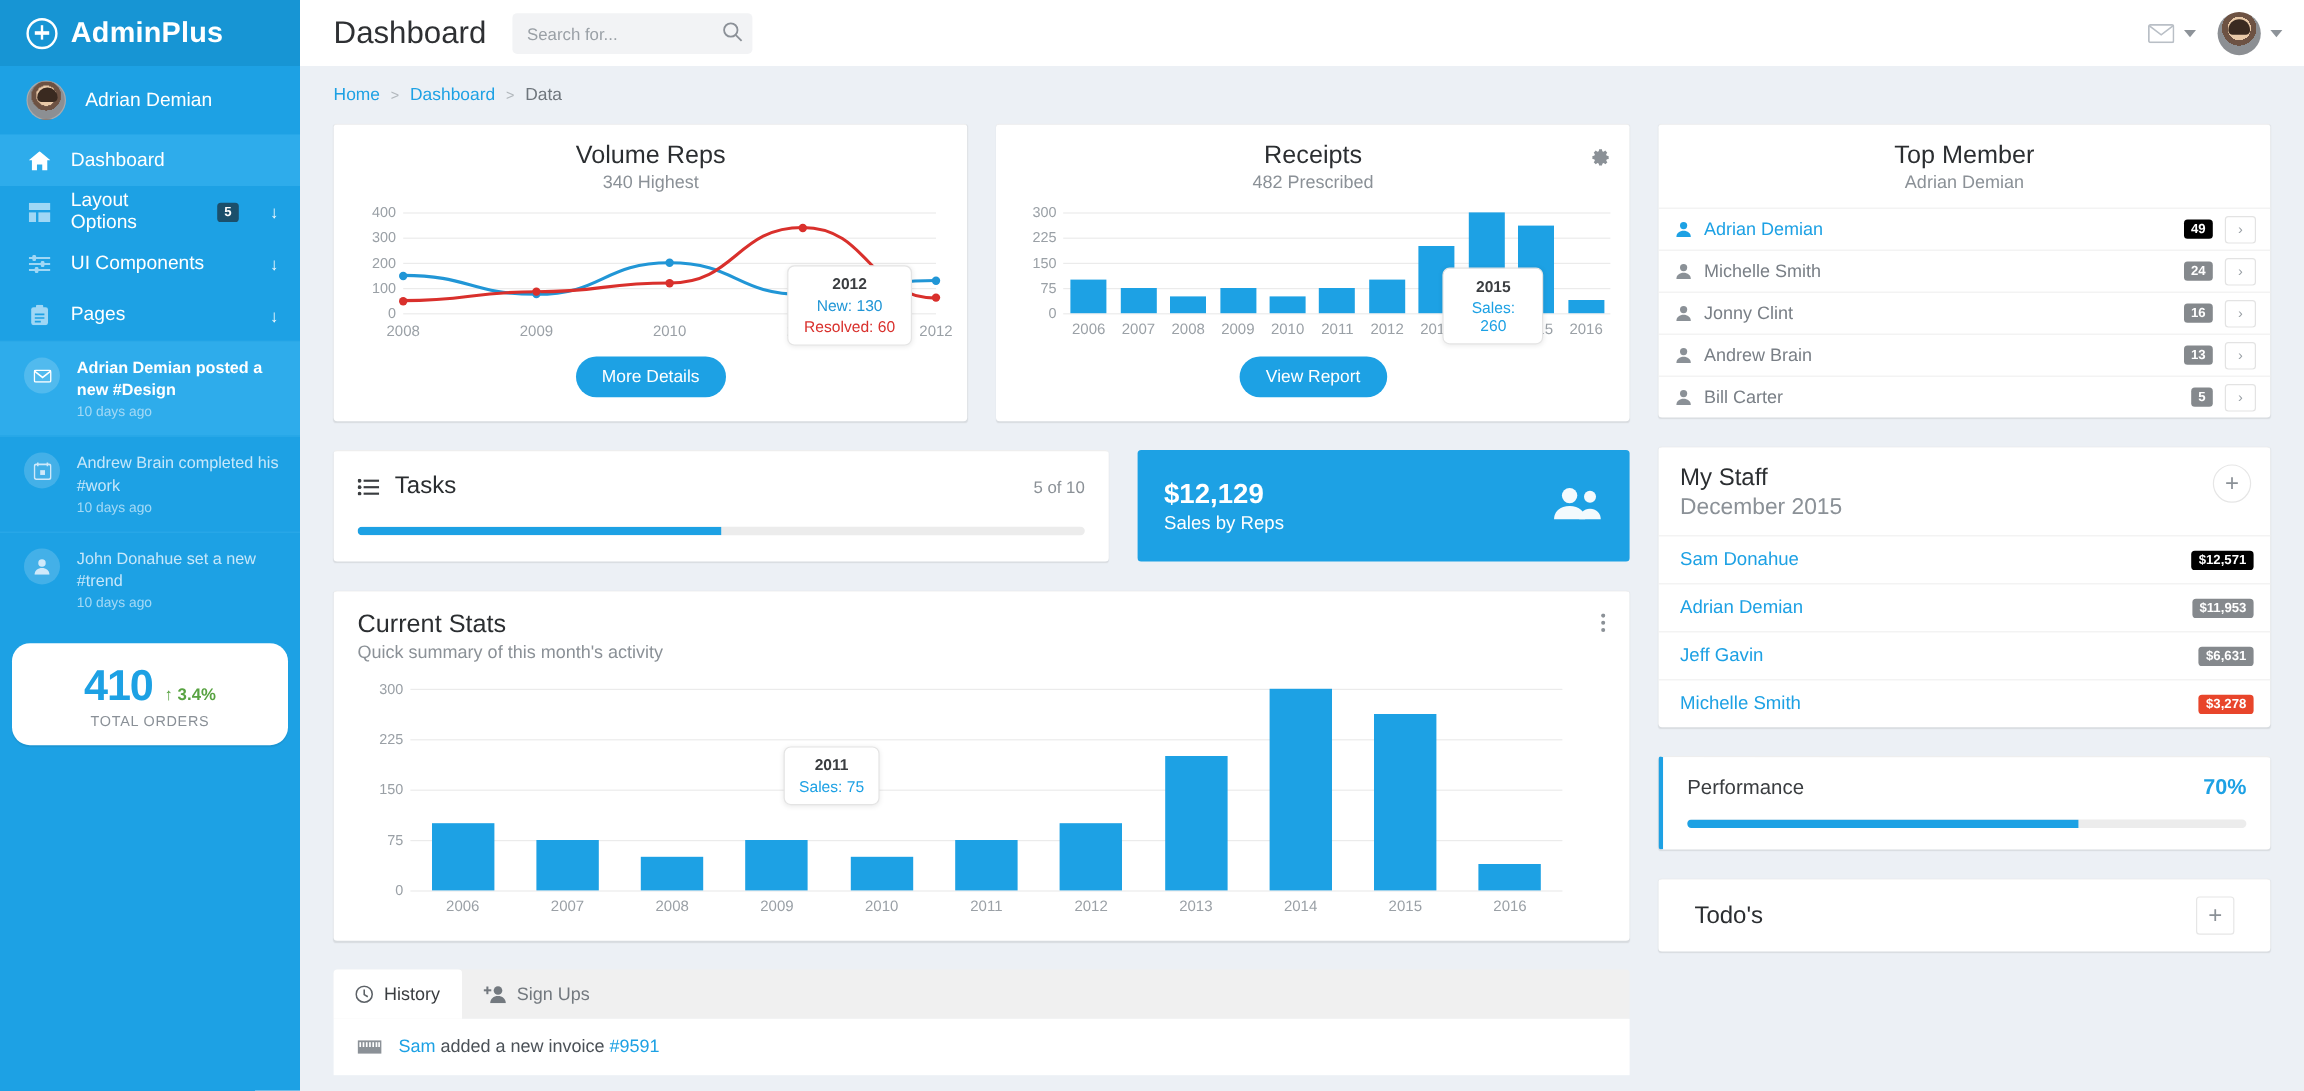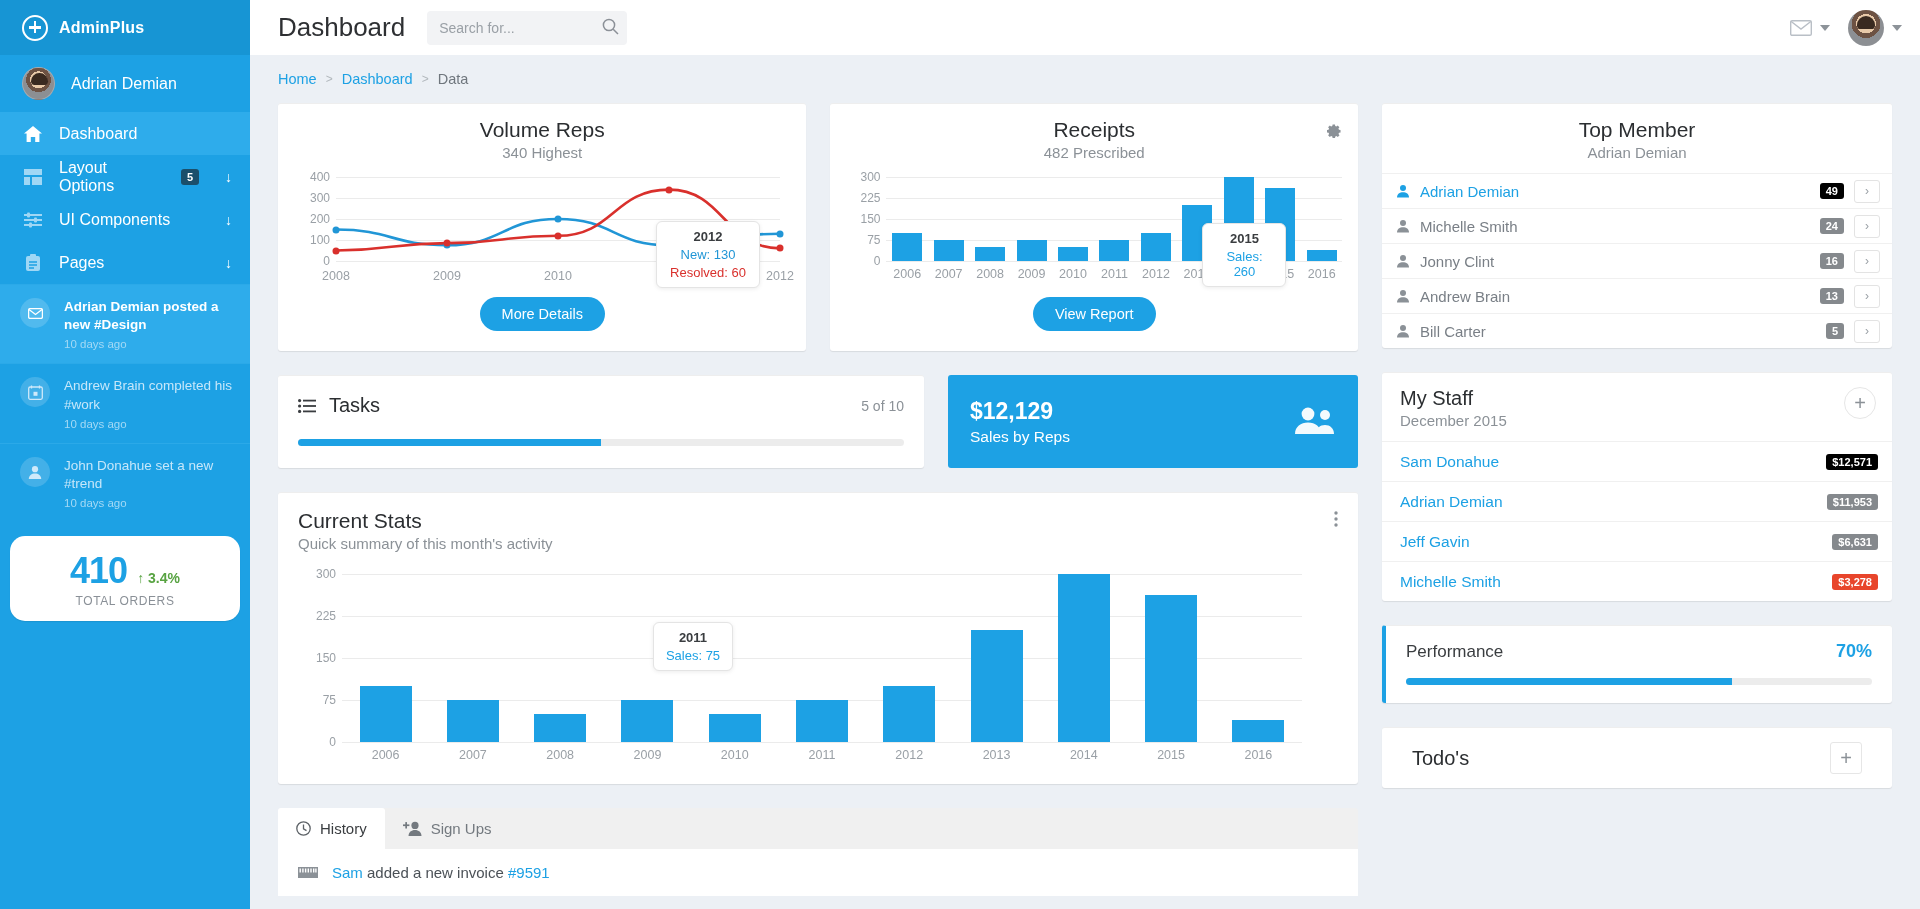--- a/index.html
+++ b/index.html
@@ -15,21 +15,21 @@
   .sidebar { width: 250px; background: #1da1e4; flex: 0 0 250px; position: relative; }
   .brand {
     height: 55px; background: #1795d4; display: flex; align-items: center;
     padding-left: 22px; color: #fff; gap: 11px;
   }
   .brand-logo { width: 26px; height: 26px; border: 2.5px solid #fff; border-radius: 50%;
     position: relative; flex: 0 0 26px; }
   .brand-logo:before, .brand-logo:after { content:""; position:absolute; background:#fff; }
   .brand-logo:before { left: 4.5px; top: 9.7px; width: 12px; height: 2.6px; }
   .brand-logo:after { top: 4.5px; left: 9.7px; height: 12px; width: 2.6px; }
-  .brand-name { font-size: 16px; font-weight: bold; letter-spacing: .2px; }
+  .brand-name { font-size: 24px; font-weight: bold; letter-spacing: .2px; }
 
   .user-panel { height: 57px; display: flex; align-items: center; padding-left: 22px;
     gap: 16px; background: #1da1e4; }
   .avatar-sm { width: 33px; height: 33px; border-radius: 50%; flex:0 0 33px;
     background: radial-gradient(circle at 50% 38%, #e8c9a8 0 34%, #6d5243 34% 50%, #8c8f93 50% 100%);
     overflow:hidden; position: relative; border: 1px solid rgba(255,255,255,.25);}
   .avatar-sm:after{content:"";position:absolute;left:8px;top:5px;width:17px;height:12px;
     border-radius:9px 9px 4px 4px;background:#3a2a20;}
   .user-name { color: #fff; font-size: 16px; }
 
@@ -150,21 +150,21 @@
 
   .sales-card { width: 410px; background: #1da1e4; border-radius: 3px; color: #fff;
     padding: 19px 22px; display: flex; align-items: center; }
   .sales-amt { font-size: 23px; font-weight: bold; }
   .sales-lbl { font-size: 15.5px; margin-top: 3px; }
   .sales-ico { margin-left: auto; color: #fff; opacity: .95; }
 
   
   .staff-hd { padding: 14px 16px 12px 18px; display: flex; align-items: flex-start; }
   .staff-title { font-size: 20px; color: #2b2e31; }
-  .staff-sub { font-size: 15px; color: #8b9197; margin-top: 2px; }
+  .staff-sub { font-size: 19px; color: #8b9197; margin-top: 2px; }
   .plus-btn { margin-left: auto; width: 32px; height: 32px; border-radius: 50%;
     border: 1px solid #e6e6e6; color: #8b9197; display: flex; align-items: center;
     justify-content: center; font-size: 20px; cursor: pointer; background:#fff; }
   .staff-row { display: flex; align-items: center; height: 40px; padding: 0 14px 0 18px;
     border-top: 1px solid #f0f0f0; cursor: pointer; }
   .staff-name { flex: 1; font-size: 15.5px; color: #1da1e4; }
 
   .perf-card { border-left: 4px solid #1da1e4; padding: 15px 20px 18px; }
   .perf-hd { display: flex; align-items: center; }
   .perf-title { font-size: 17px; color: #3a3d40; }

